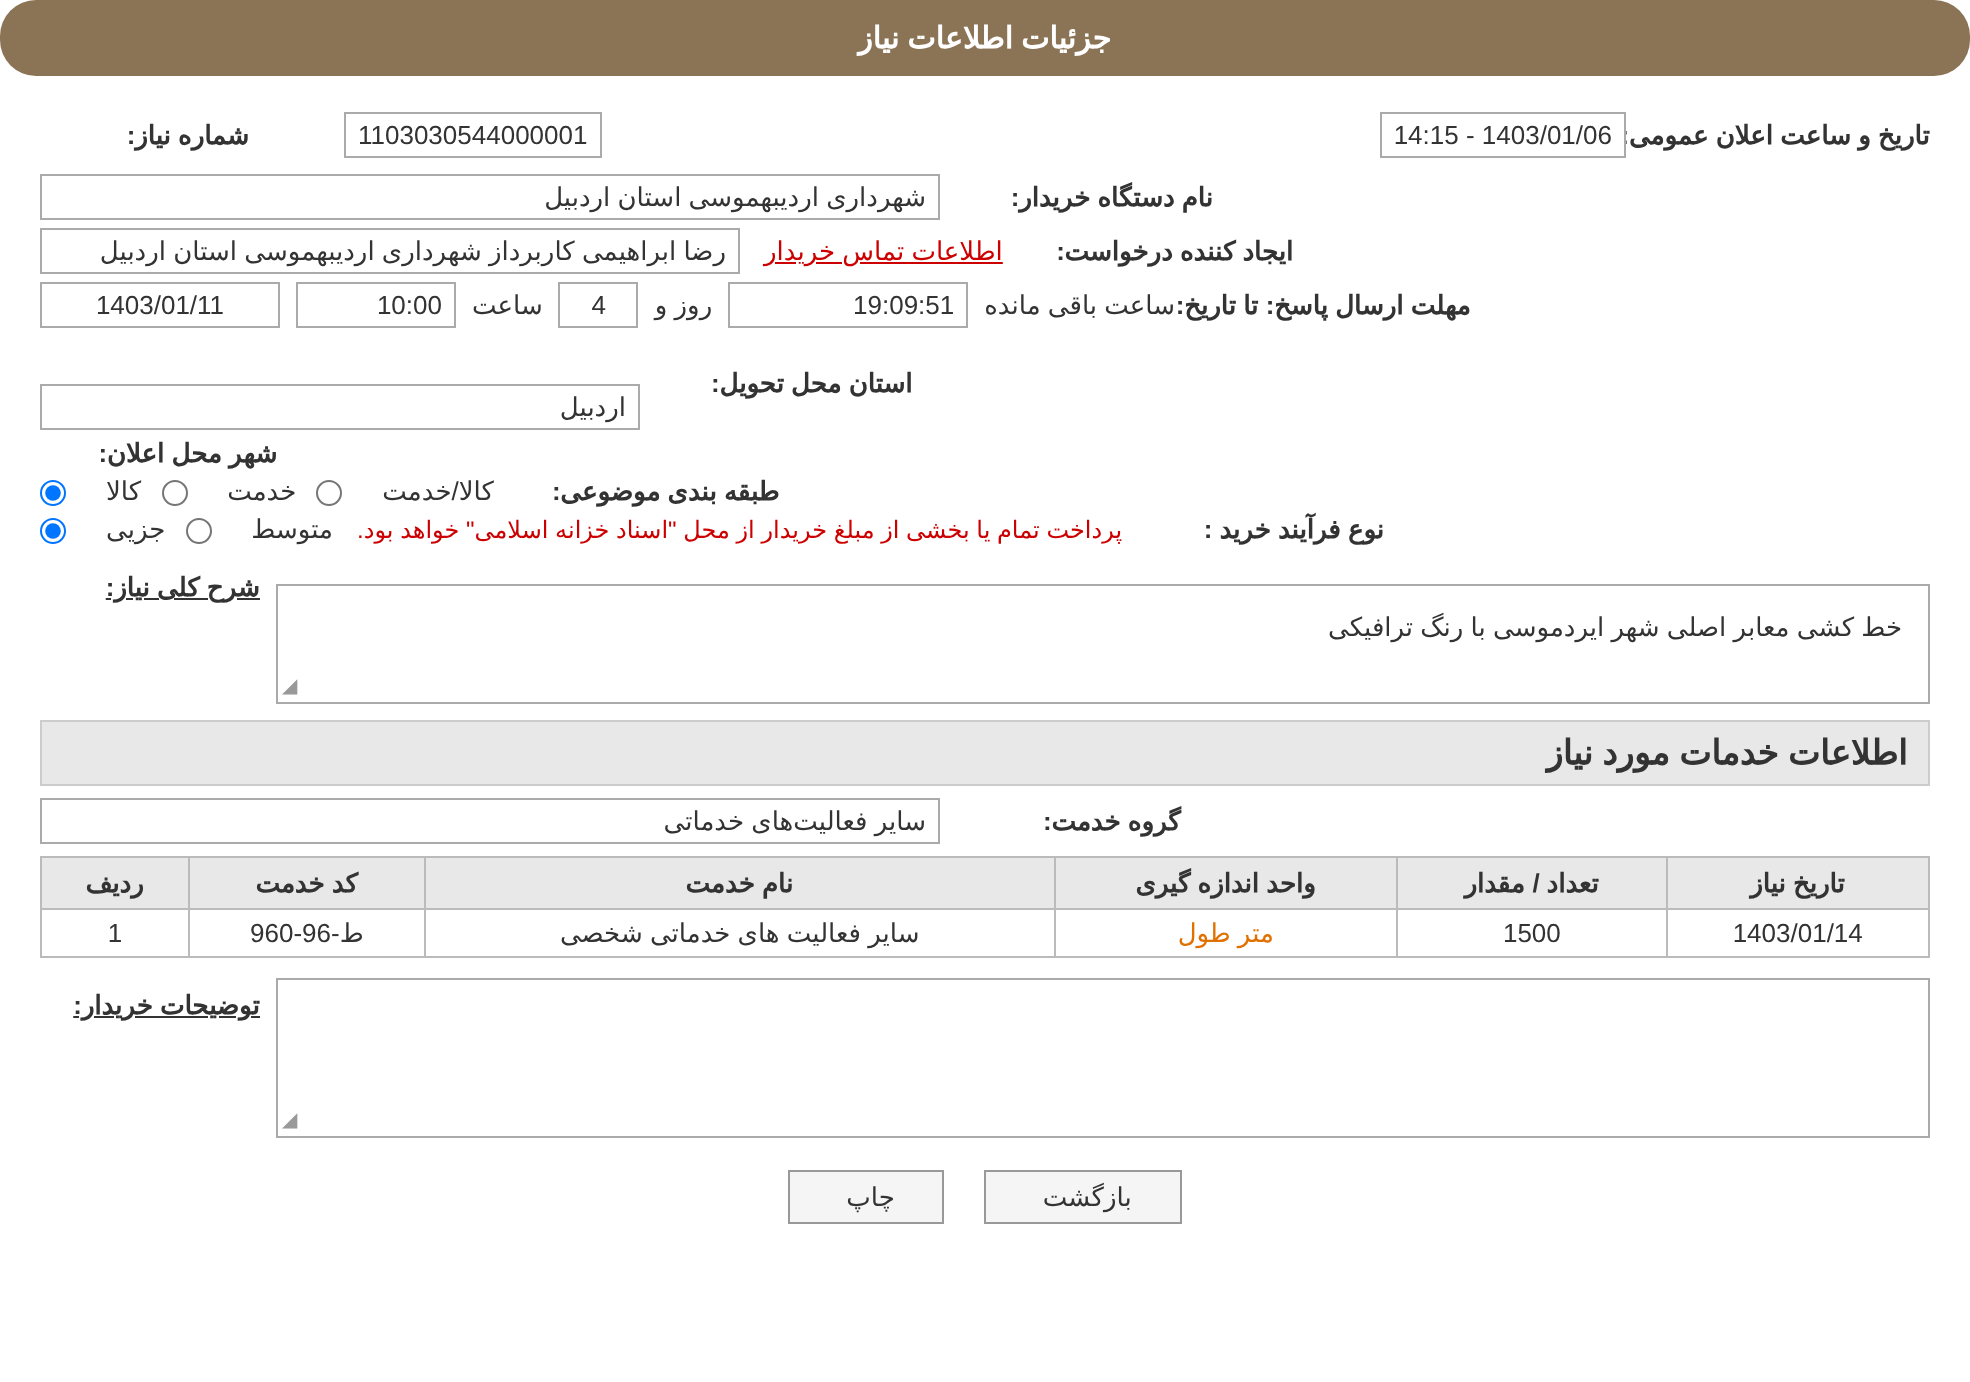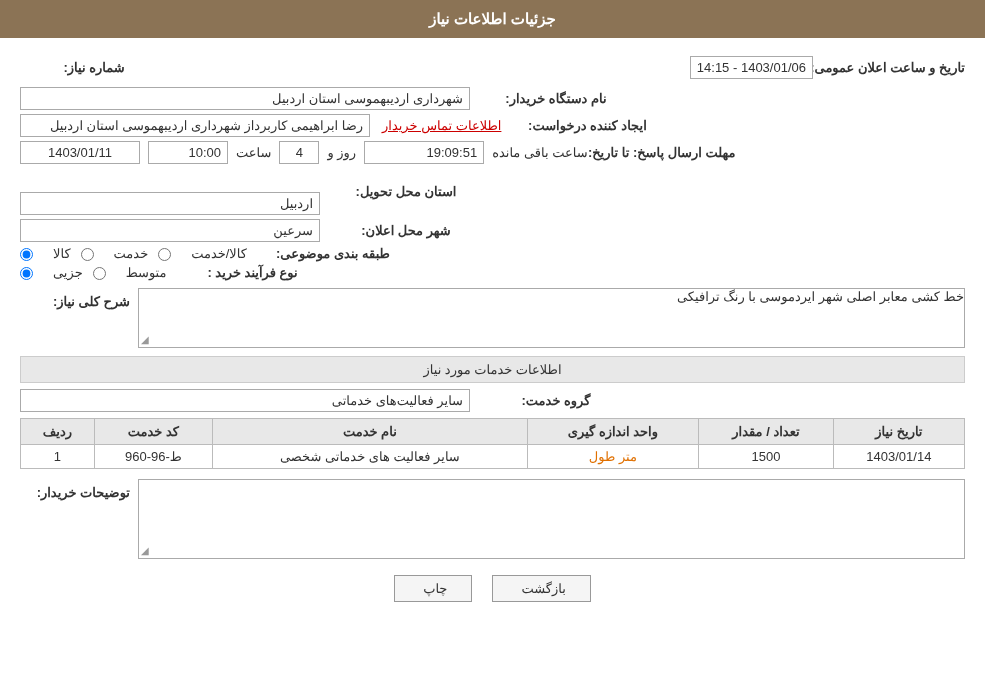--- a/index.html
+++ b/index.html
@@ -16,32 +16,32 @@
       background: #fff;
       min-height: 691px;
     }
     .header-bar {
       background: #8B7355;
       color: #fff;
       text-align: center;
       padding: 10px 0;
       font-size: 15px;
       font-weight: bold;
+      border-radius: 18px;
     }
     .main-content {
       padding: 10px 20px;
     }
     .section-title {
       background: #e8e8e8;
       border: 1px solid #ccc;
       padding: 5px 10px;
-      font-weight: normal;
+      font-weight: bold;
       margin: 8px 0 6px 0;
-      font-size: 13px;
-      text-align: center;
+      font-size: 17px;
     }
     .label-cell {
       text-align: center;
       white-space: nowrap;
       font-weight: bold;
       color: #333;
       padding-left: 8px;
       width: 140px;
     }
     .input-box {
@@ -70,26 +70,27 @@
       display: flex;
       align-items: flex-end;
       gap: 20px;
     }
     .purchase-type-text {
       color: #c00;
       font-size: 12px;
     }
     .description-box {
       border: 1px solid #aaa;
-      padding: 0;
+      padding: 13px;
       text-align: right;
       min-height: 60px;
       background: #fff;
       width: 100%;
       position: relative;
+      margin-top: 12px;
     }
     .description-box .resize-handle {
       position: absolute;
       bottom: 2px;
       left: 2px;
       color: #999;
       font-size: 10px;
     }
     .services-table {
       width: 100%;
@@ -151,37 +152,39 @@
       display: flex;
       align-items: flex-start;
       gap: 8px;
     }
     .shrh-label {
       font-weight: bold;
       white-space: nowrap;
       padding-top: 6px;
       min-width: 90px;
       text-align: center;
+      text-decoration: underline;
     }
   </style>
 </head>
 <body>
 
 <div class="page-wrapper">
 
   <div class="header-bar">
     <span>جزئیات اطلاعات نیاز</span>
   </div>
 
   <div class="main-content">
 
     <div style="display:flex; align-items:center; justify-content:flex-end; gap:12px; margin:8px 0;">
       <span class="label-cell">تاریخ و ساعت اعلان عمومی:</span>
       <div class="input-box input-box-narrow">1403/01/06 - 14:15</div>
       <span style="flex:1"></span>
+      <div class="input-box input-box-narrow">1103030544000001</div>
       <span class="label-cell">شماره نیاز:</span>
     </div>
 
     <div style="display:flex; align-items:center; justify-content:flex-end; gap:12px; margin:4px 0;">
       <span class="label-cell">نام دستگاه خریدار:</span>
       <div class="input-box" style="min-width:450px;">شهرداری اردیبهموسی استان اردبیل</div>
     </div>
 
     <div style="display:flex; align-items:center; justify-content:flex-end; gap:12px; margin:4px 0;">
       <span class="label-cell">ایجاد کننده درخواست:</span>
@@ -200,21 +203,20 @@
       <div class="input-box" style="min-width:120px; text-align:center;">1403/01/11</div>
     </div>
 
     <div style="display:flex; align-items:center; justify-content:flex-end; gap:12px; margin:4px 0;">
       <span class="label-cell">استان محل تحویل:</span>
       <div class="input-box" style="min-width:300px;margin-top:24px;">اردبیل</div>
     </div>
 
     <div style="display:flex; align-items:center; justify-content:flex-end; gap:12px; margin:4px 0;">
       <span class="label-cell">شهر محل اعلان:</span>
-      <div class="input-box" style="min-width:300px;">سرعین</div>
     </div>
 
     <div style="display:flex; align-items:center; justify-content:flex-end; gap:12px; margin:4px 0;">
       <span class="label-cell">طبقه بندی موضوعی:</span>
       <div class="radio-group">
         <div class="radio-item">
           <span>کالا/خدمت</span>
           <input type="radio" name="subject" style="">
         </div>
         <div class="radio-item">
@@ -223,20 +225,21 @@
         </div>
         <div class="radio-item">
           <span>کالا</span>
           <input type="radio" name="subject" checked="" style="">
         </div>
       </div>
     </div>
 
     <div style="display:flex; align-items:center; justify-content:flex-end; gap:12px; margin:4px 0;">
       <span class="label-cell">نوع فرآیند خرید :</span>
+      <span class="purchase-type-text">پرداخت تمام یا بخشی از مبلغ خریدار از محل "اسناد خزانه اسلامی" خواهد بود.</span>
       <div class="radio-group">
         <div class="radio-item">
           <span>متوسط</span>
           <input type="radio" name="purchase_type" style="">
         </div>
         <div class="radio-item">
           <span>جزیی</span>
           <input type="radio" name="purchase_type" checked="" style="">
         </div>
       </div>

